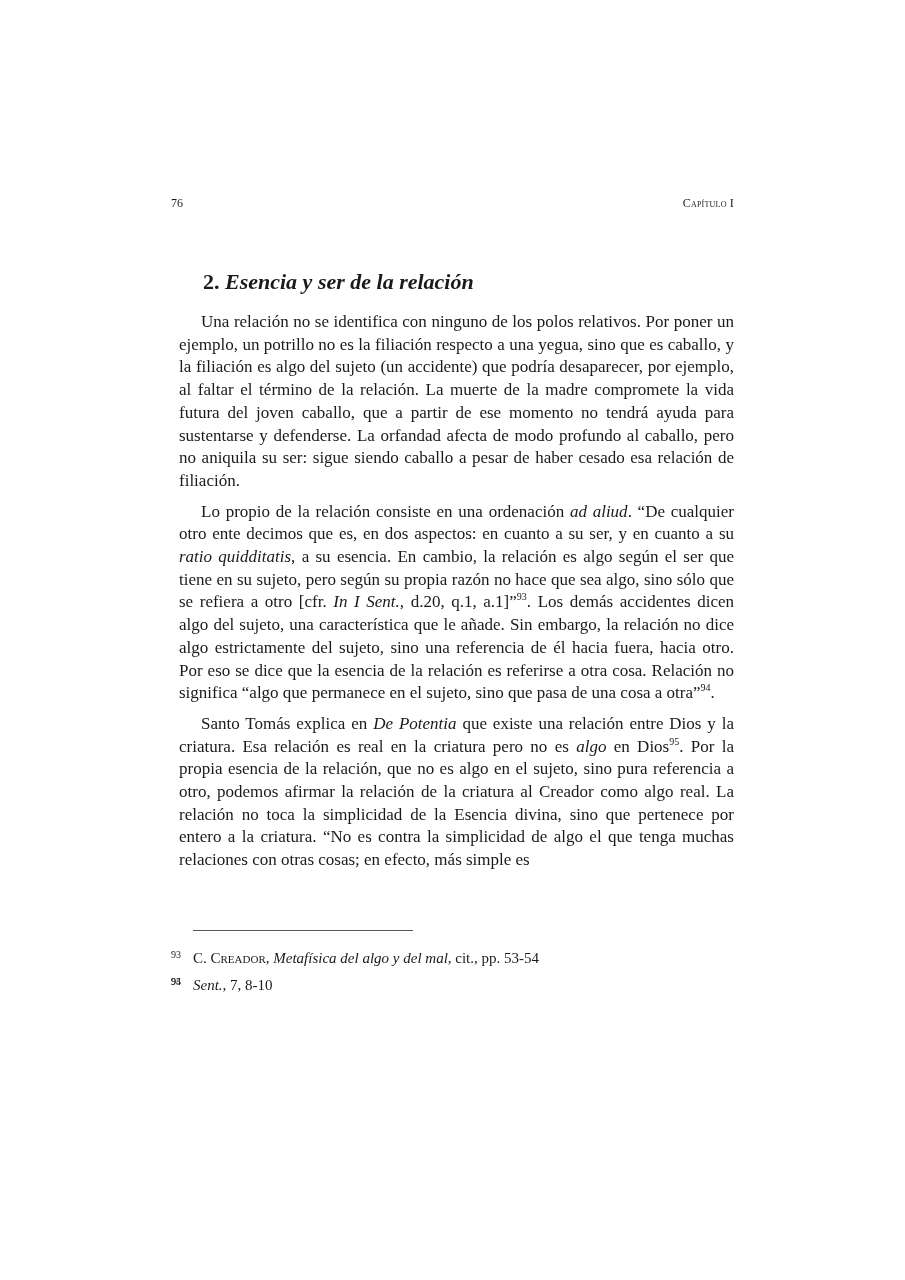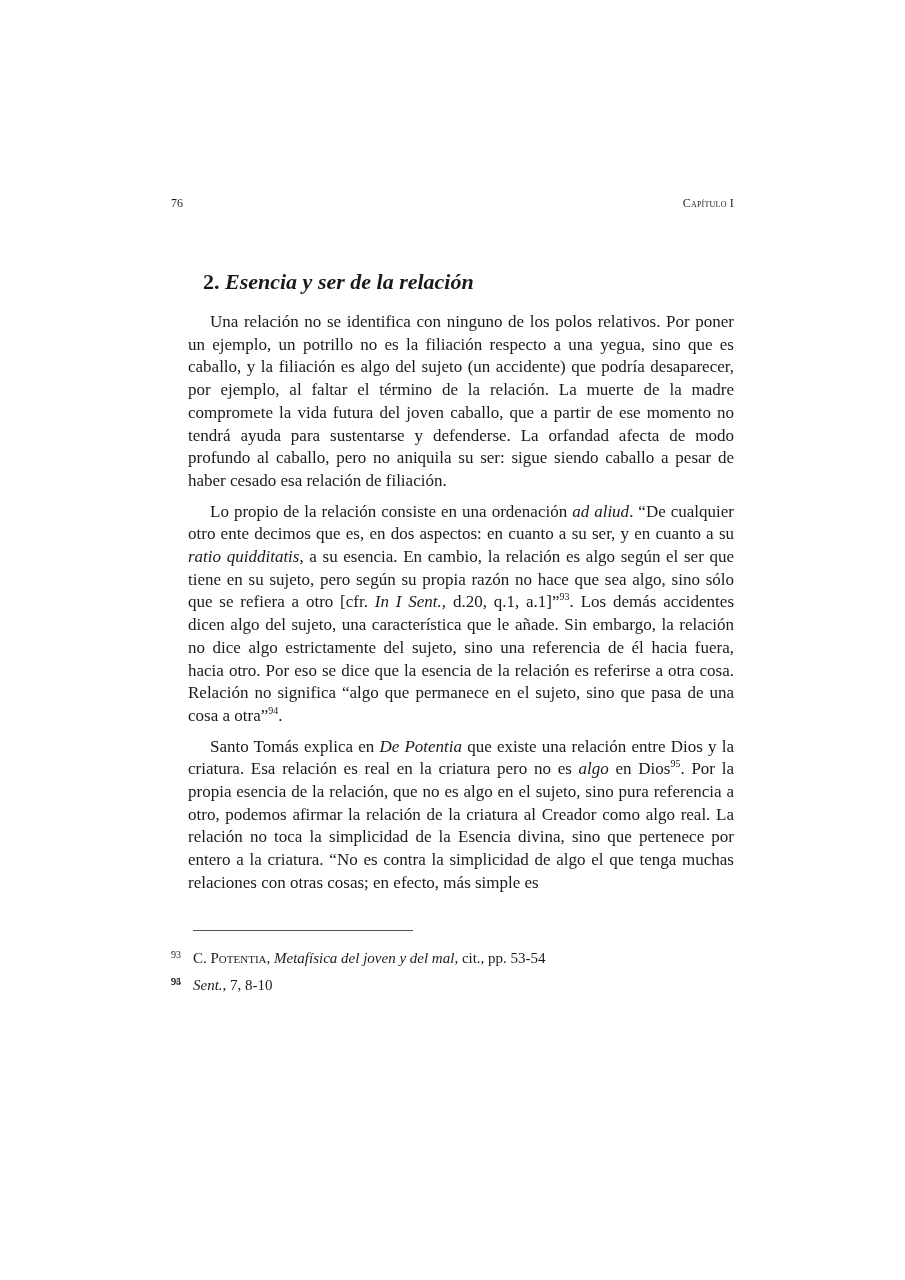--- a/index.html
+++ b/index.html
@@ -53,21 +53,21 @@
     .body-text {
       position: absolute;
       top: 311px;
       left: 171px;
       width: 563px;
       font-size: 17px;
       line-height: 22.7px;
       text-align: justify;
     }
     .body-text p {
-      margin: 0 0 8px 17px;
+      margin: 0 0 8px 8px;
       text-indent: 22px;
       hyphens: none;
     }
     .body-text em, .fn em {
     }
     sup.fnref {
       font-size: 10px;
       vertical-align: 7px;
       line-height: 0;
     }
@@ -118,21 +118,21 @@
   <p>Una relación no se identifica con ninguno de los polos relativos. Por poner un ejemplo, un potrillo no es la filiación respecto a una yegua, sino que es caballo, y la filiación es algo del sujeto (un accidente) que podría desaparecer, por ejemplo, al faltar el término de la relación. La muerte de la madre compromete la vida futura del joven caballo, que a partir de ese momento no tendrá ayuda para sustentarse y defenderse. La orfandad afecta de modo profundo al caballo, pero no aniquila su ser: sigue siendo caballo a pesar de haber cesado esa relación de filiación.</p>
   <p>Lo propio de la relación consiste en una ordenación <em>ad aliud</em>. “De cualquier otro ente decimos que es, en dos aspectos: en cuanto a su ser, y en cuanto a su <em>ratio quidditatis</em>, a su esencia. En cambio, la relación es algo según el ser que tiene en su sujeto, pero según su propia razón no hace que sea algo, sino sólo que se refiera a otro [cfr. <em>In I Sent.,</em> d.20, q.1, a.1]”<sup class="fnref">93</sup>. Los demás accidentes dicen algo del sujeto, una característica que le añade. Sin embargo, la relación no dice algo estrictamente del sujeto, sino una referencia de él hacia fuera, hacia otro. Por eso se dice que la esencia de la relación es referirse a otra cosa. Relación no significa “algo que permanece en el sujeto, sino que pasa de una cosa a otra”<sup class="fnref">94</sup>.</p>
   <p>Santo Tomás explica en <em>De Potentia</em> que existe una relación entre Dios y la criatura. Esa relación es real en la criatura pero no es <em>algo</em> en Dios<sup class="fnref">95</sup>. Por la propia esencia de la relación, que no es algo en el sujeto, sino pura referencia a otro, podemos afirmar la relación de la criatura al Creador como algo real. La relación no toca la simplicidad de la Esencia divina, sino que pertenece por entero a la criatura. “No es contra la simplicidad de algo el que tenga muchas relaciones con otras cosas; en efecto, más simple es</p>
 </div>
 
 <div class="fn-rule"></div>
 
 <div class="footnotes">
   <div class="fn">
     <span class="fn-num">93</span>
-    <span>C. <span class="sc">Potentia</span>, <em>Metafísica del joven y del mal</em>, cit., pp. 53-54</span>
+    <span>C. <span class="sc">Creador</span>, <em>Metafísica del algo y del mal</em>, cit., pp. 53-54</span>
   </div>
   <div class="fn">
     <span class="fn-num">94</span>
   </div>
   <div class="fn">
     <span class="fn-num">95</span>
     <span><em>Sent.</em>, 7, 8-10</span>
   </div>
 </div>
 

